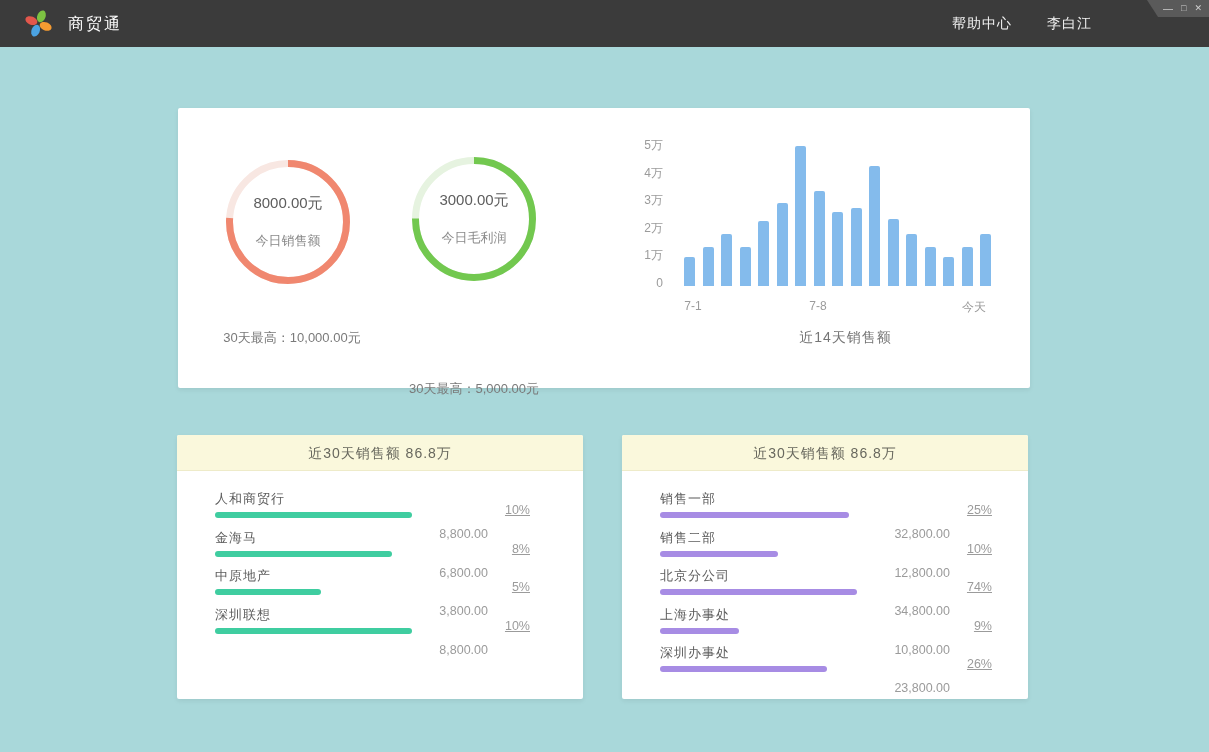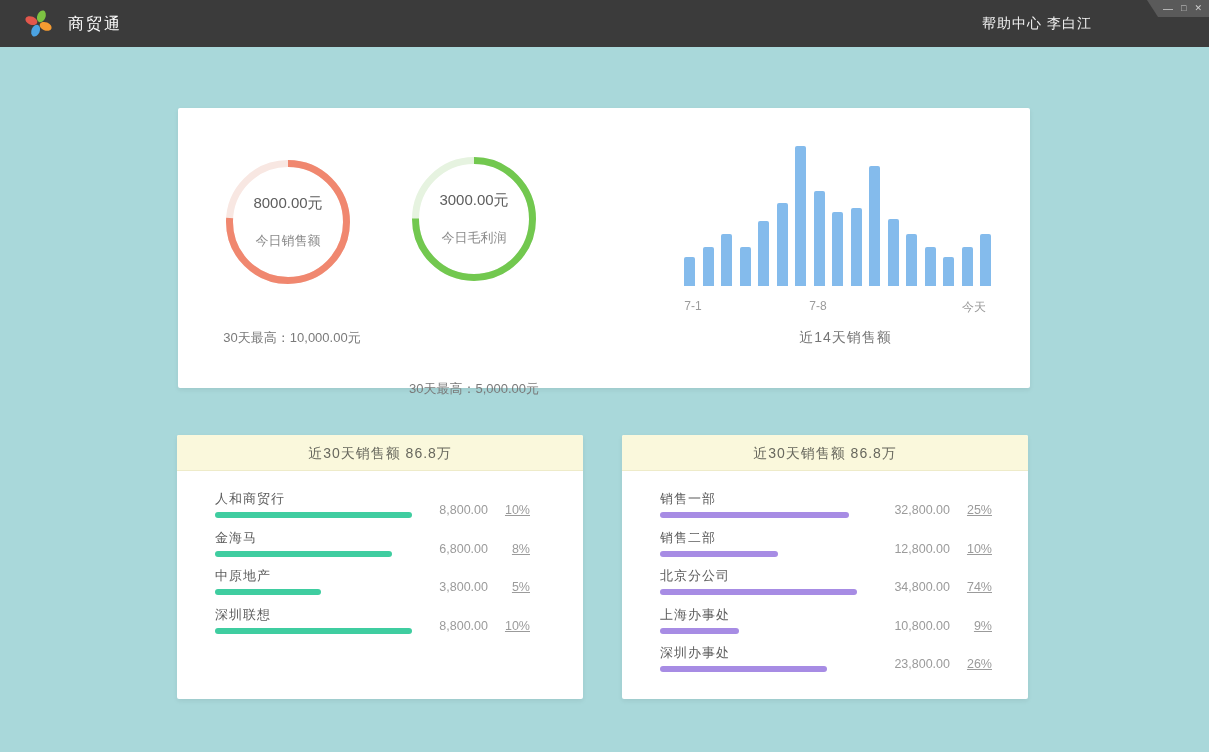--- a/index.html
+++ b/index.html
@@ -8,21 +8,21 @@
     position:relative;
     background:#a9d8da;
     font-family:"Liberation Sans","DejaVu Sans",sans-serif;
     -webkit-font-smoothing:antialiased;
   }
 
   
   .topbar { position:absolute; left:0; top:0; width:1209px; height:47px; background:#3b3b3b; z-index:5; }
   .logo { position:absolute; left:24px; top:9px; width:29px; height:29px; }
   .app-title { position:absolute; left:68px; top:0; height:47px; line-height:47px; color:#fdfdfd; font-size:16px; letter-spacing:2px; }
-  .topbar-right { position:absolute; right:117px; top:0; height:47px; display:flex; align-items:center; gap:5px; }
+  .topbar-right { position:absolute; right:117px; top:0; height:47px; display:flex; align-items:center; gap:35px; }
   .topbar-right .nav-item { color:#f2f2f2; font-size:14px; cursor:pointer; letter-spacing:1px; }
   .win-controls { position:absolute; right:0; top:0; width:62px; height:17px; background:#5a5a5a;
     clip-path:polygon(0 0,100% 0,100% 100%,11px 100%);
     display:flex; align-items:center; justify-content:flex-end; padding-right:7px; gap:8px; }
   .win-controls span { color:#cfcfcf; line-height:1; cursor:pointer; display:block; }
   .wc-min { font-size:10px; } .wc-max { font-size:9px; } .wc-close { font-size:9px; }
 
   
   .card { position:absolute; background:#ffffff; border-radius:2px; box-shadow:0 2px 5px rgba(0,0,0,.07); }
   #main-card { left:178px; top:108px; width:852px; height:280px; }
@@ -53,21 +53,21 @@
   
   #rank-0 { left:177px; top:435px; width:406px; height:264px; }
   #rank-1 { left:622px; top:435px; width:406px; height:264px; }
   .rank-header { height:36px; background:#faf8dc; border-bottom:1px solid #eeebc9; border-radius:2px 2px 0 0;
     text-align:center; line-height:36px; font-size:14px; color:#68685e; letter-spacing:1px; }
   .rank-body { position:absolute; left:0; right:0; top:37px; bottom:0; padding:18px 0 0 38px; }
   .rank-row { position:relative; height:38.6px; }
   .rank-name { font-size:13px; color:#5c5c5c; line-height:17px; letter-spacing:1px; }
   .rank-bar { height:6px; border-radius:3px; margin-top:5px; }
   .rank-vals { position:absolute; top:13px; display:flex; font-size:12.5px; color:#9b9b9b; }
-  .rank-vals .v { width:80px; text-align:right; }
+  .rank-vals .v { width:80px; text-align:right;margin-top:24px; }
   .rank-vals .p { width:42px; text-align:right;text-decoration:underline; }
   #rank-0 .rank-vals { right:53px; }
   #rank-1 .rank-vals { right:36px; }
 </style>
 </head>
 <body>
 
 <div class="topbar">
   <svg class="logo" viewBox="0 0 29 29">
     <g>
@@ -108,20 +108,28 @@
       <circle class="track" cx="62" cy="62" r="58.5" stroke="#e6f3e0"></circle>
       <circle class="arc" cx="62" cy="62" r="58.5" stroke="#72c84f" stroke-dasharray="275.67475535250435 367.5663404700058"></circle>
     </svg>
     <div class="donut-center">
       <div class="donut-value">3000.00元</div>
       <div class="donut-label">今日毛利润</div>
     </div>
   </div>
   <div class="footnote" id="fn-1">30天最高：5,000.00元</div>
 
+  <div class="y-axis" id="y-axis">
+      <span style="top: 30px;">5万</span>
+      <span style="top: 57.5px;">4万</span>
+      <span style="top: 85px;">3万</span>
+      <span style="top: 112.5px;">2万</span>
+      <span style="top: 140px;">1万</span>
+      <span style="top: 167.5px;">0</span>
+    </div>
   <div class="bars" id="bars">
       <div class="bar" style="height: 29px; background: rgb(132, 187, 236);"></div>
       <div class="bar" style="height: 39px; background: rgb(132, 187, 236);"></div>
       <div class="bar" style="height: 52px; background: rgb(132, 187, 236);"></div>
       <div class="bar" style="height: 39px; background: rgb(132, 187, 236);"></div>
       <div class="bar" style="height: 65px; background: rgb(132, 187, 236);"></div>
       <div class="bar" style="height: 83px; background: rgb(132, 187, 236);"></div>
       <div class="bar" style="height: 140px; background: rgb(132, 187, 236);"></div>
       <div class="bar" style="height: 95px; background: rgb(132, 187, 236);"></div>
       <div class="bar" style="height: 74px; background: rgb(132, 187, 236);"></div>

